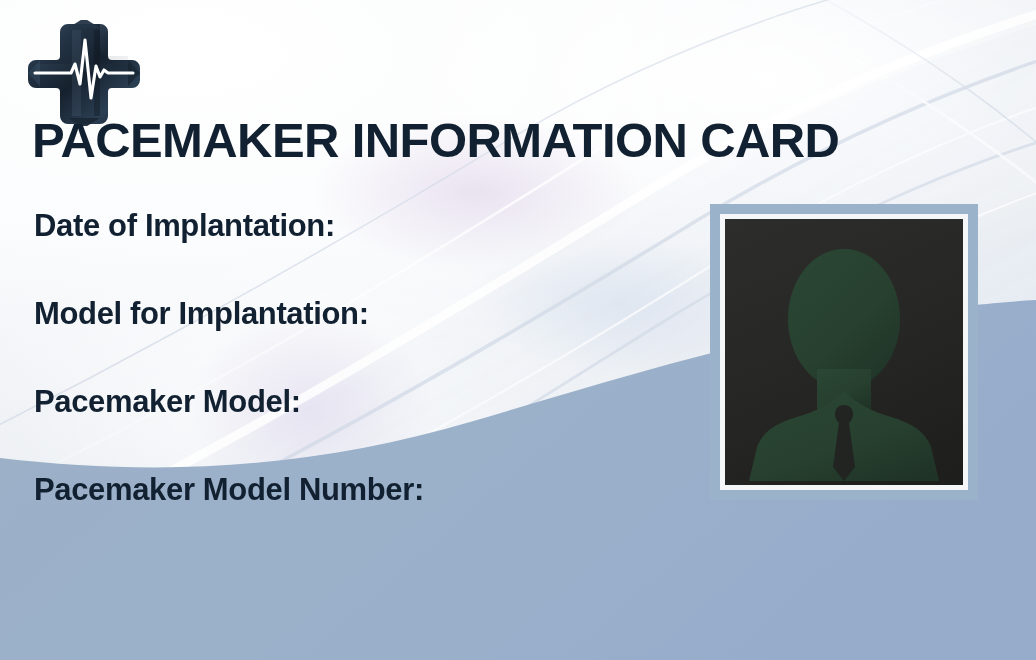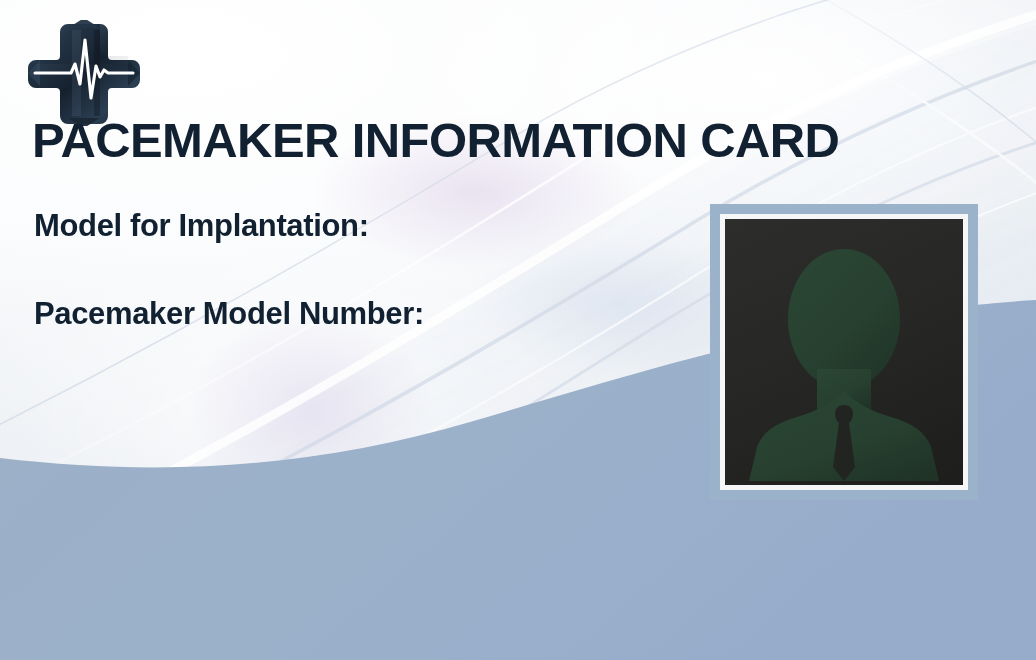--- a/index.html
+++ b/index.html
@@ -229,21 +229,23 @@
       <rect x="8" y="44" width="96" height="8" fill="url(#crossSide)" opacity="0.20"></rect>
       <path d="M72,10 v86 h-6 v-86 z" fill="#0b121a" opacity="0.35"></path>
 
       <path d="M7,53 H38 L43,53 L47,44 L52,64 L57,20 L63,78 L68,46 L72,57 L76,50 L80,53 H105" fill="none" stroke="#ffffff" stroke-width="3.1" stroke-linecap="round" stroke-linejoin="round"></path>
     </svg>
   </div>
 
   <h1 class="title">PACEMAKER INFORMATION CARD</h1>
 
   <div class="fields">
+    <div class="field-label">Date of Implantation:</div>
     <div class="field-label">Model for Implantation:</div>
+    <div class="field-label">Pacemaker Model:</div>
     <div class="field-label">Pacemaker Model Number:</div>
   </div>
 
   <div class="photo-frame">
     <div class="photo-inner-border">
       <div class="photo-body">
         <svg viewBox="0 0 238 266" preserveAspectRatio="none" xmlns="http://www.w3.org/2000/svg">
           <defs>
             <linearGradient id="silG" x1="0.15" y1="0" x2="0.9" y2="1">
               <stop offset="0%" stop-color="#2b4634"></stop>

